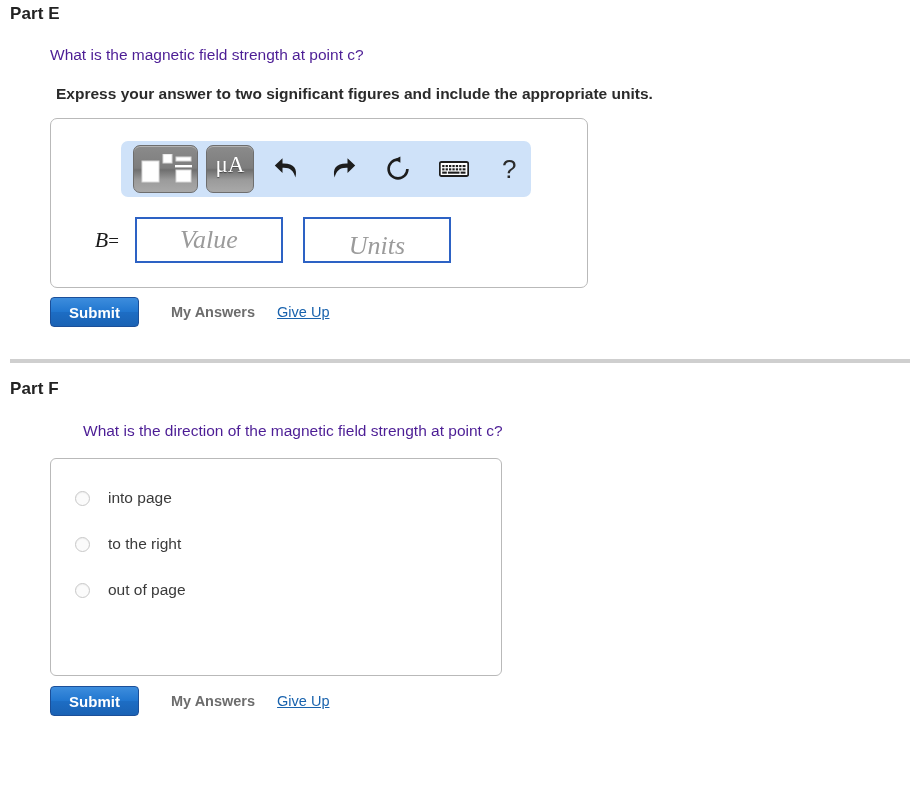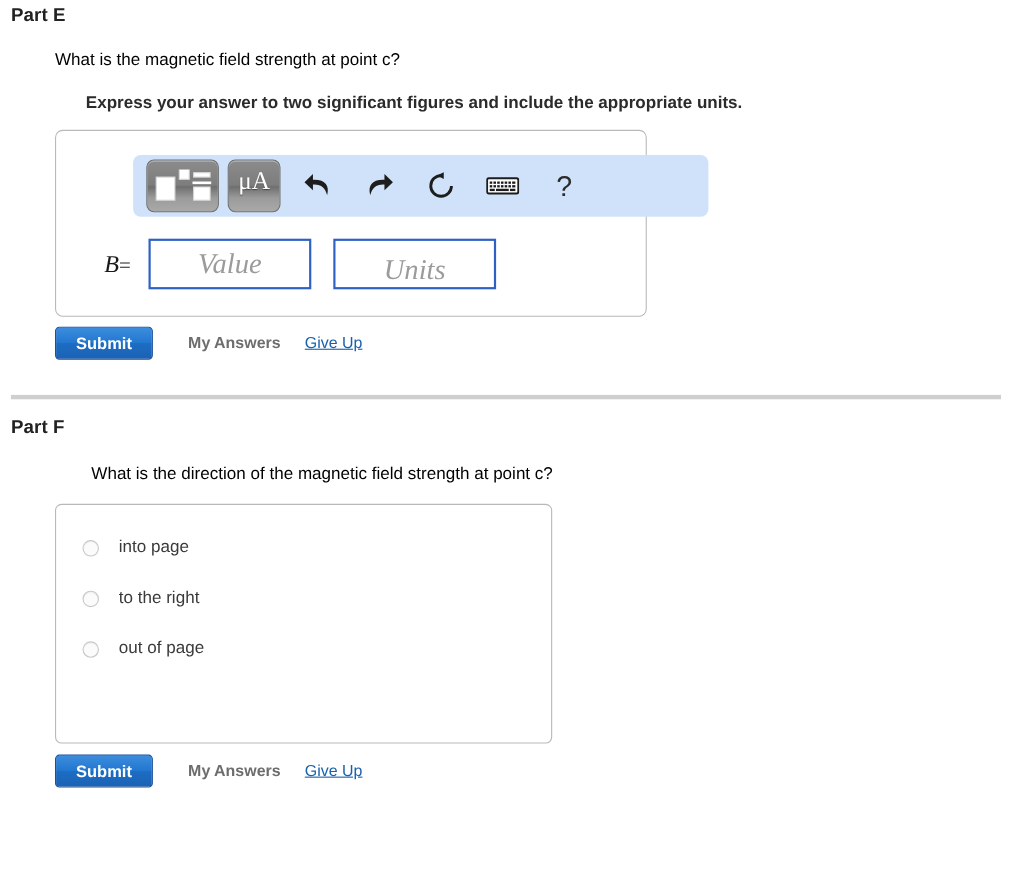--- a/index.html
+++ b/index.html
@@ -23,50 +23,50 @@
   .part-title {
     font-size: 17px;
     font-weight: bold;
     color: #222222;
     margin: 0;
     padding: 0 0 0 10px;
     letter-spacing: 0.1px;
   }
   .question {
     font-size: 15.5px;
-    color: #000000;
+    color: #4c1d95;
     padding-left: 50px;
     font-weight: normal;
   }
   .instruction {
     font-size: 15.5px;
     color: #2b2b2b;
     font-weight: bold;
-    padding-left: 78px;
+    padding-left: 56px;
   }
 
   
   .answer-box {
     position: absolute;
     left: 50px;
     top: 118px;
     width: 538px;
     height: 170px;
     border: 1px solid #b9b9b9;
     border-radius: 7px;
     background: #ffffff;
     box-sizing: border-box;
   }
 
   
   .toolbar {
     position: absolute;
     left: 70px;
     top: 22px;
-    width: 523px;
+    width: 410px;
     height: 56px;
     background: #cfe2f9;
     border-radius: 7px;
     display: flex;
     align-items: center;
     box-sizing: border-box;
   }
   .tb-btn {
     display: flex;
     align-items: center;

